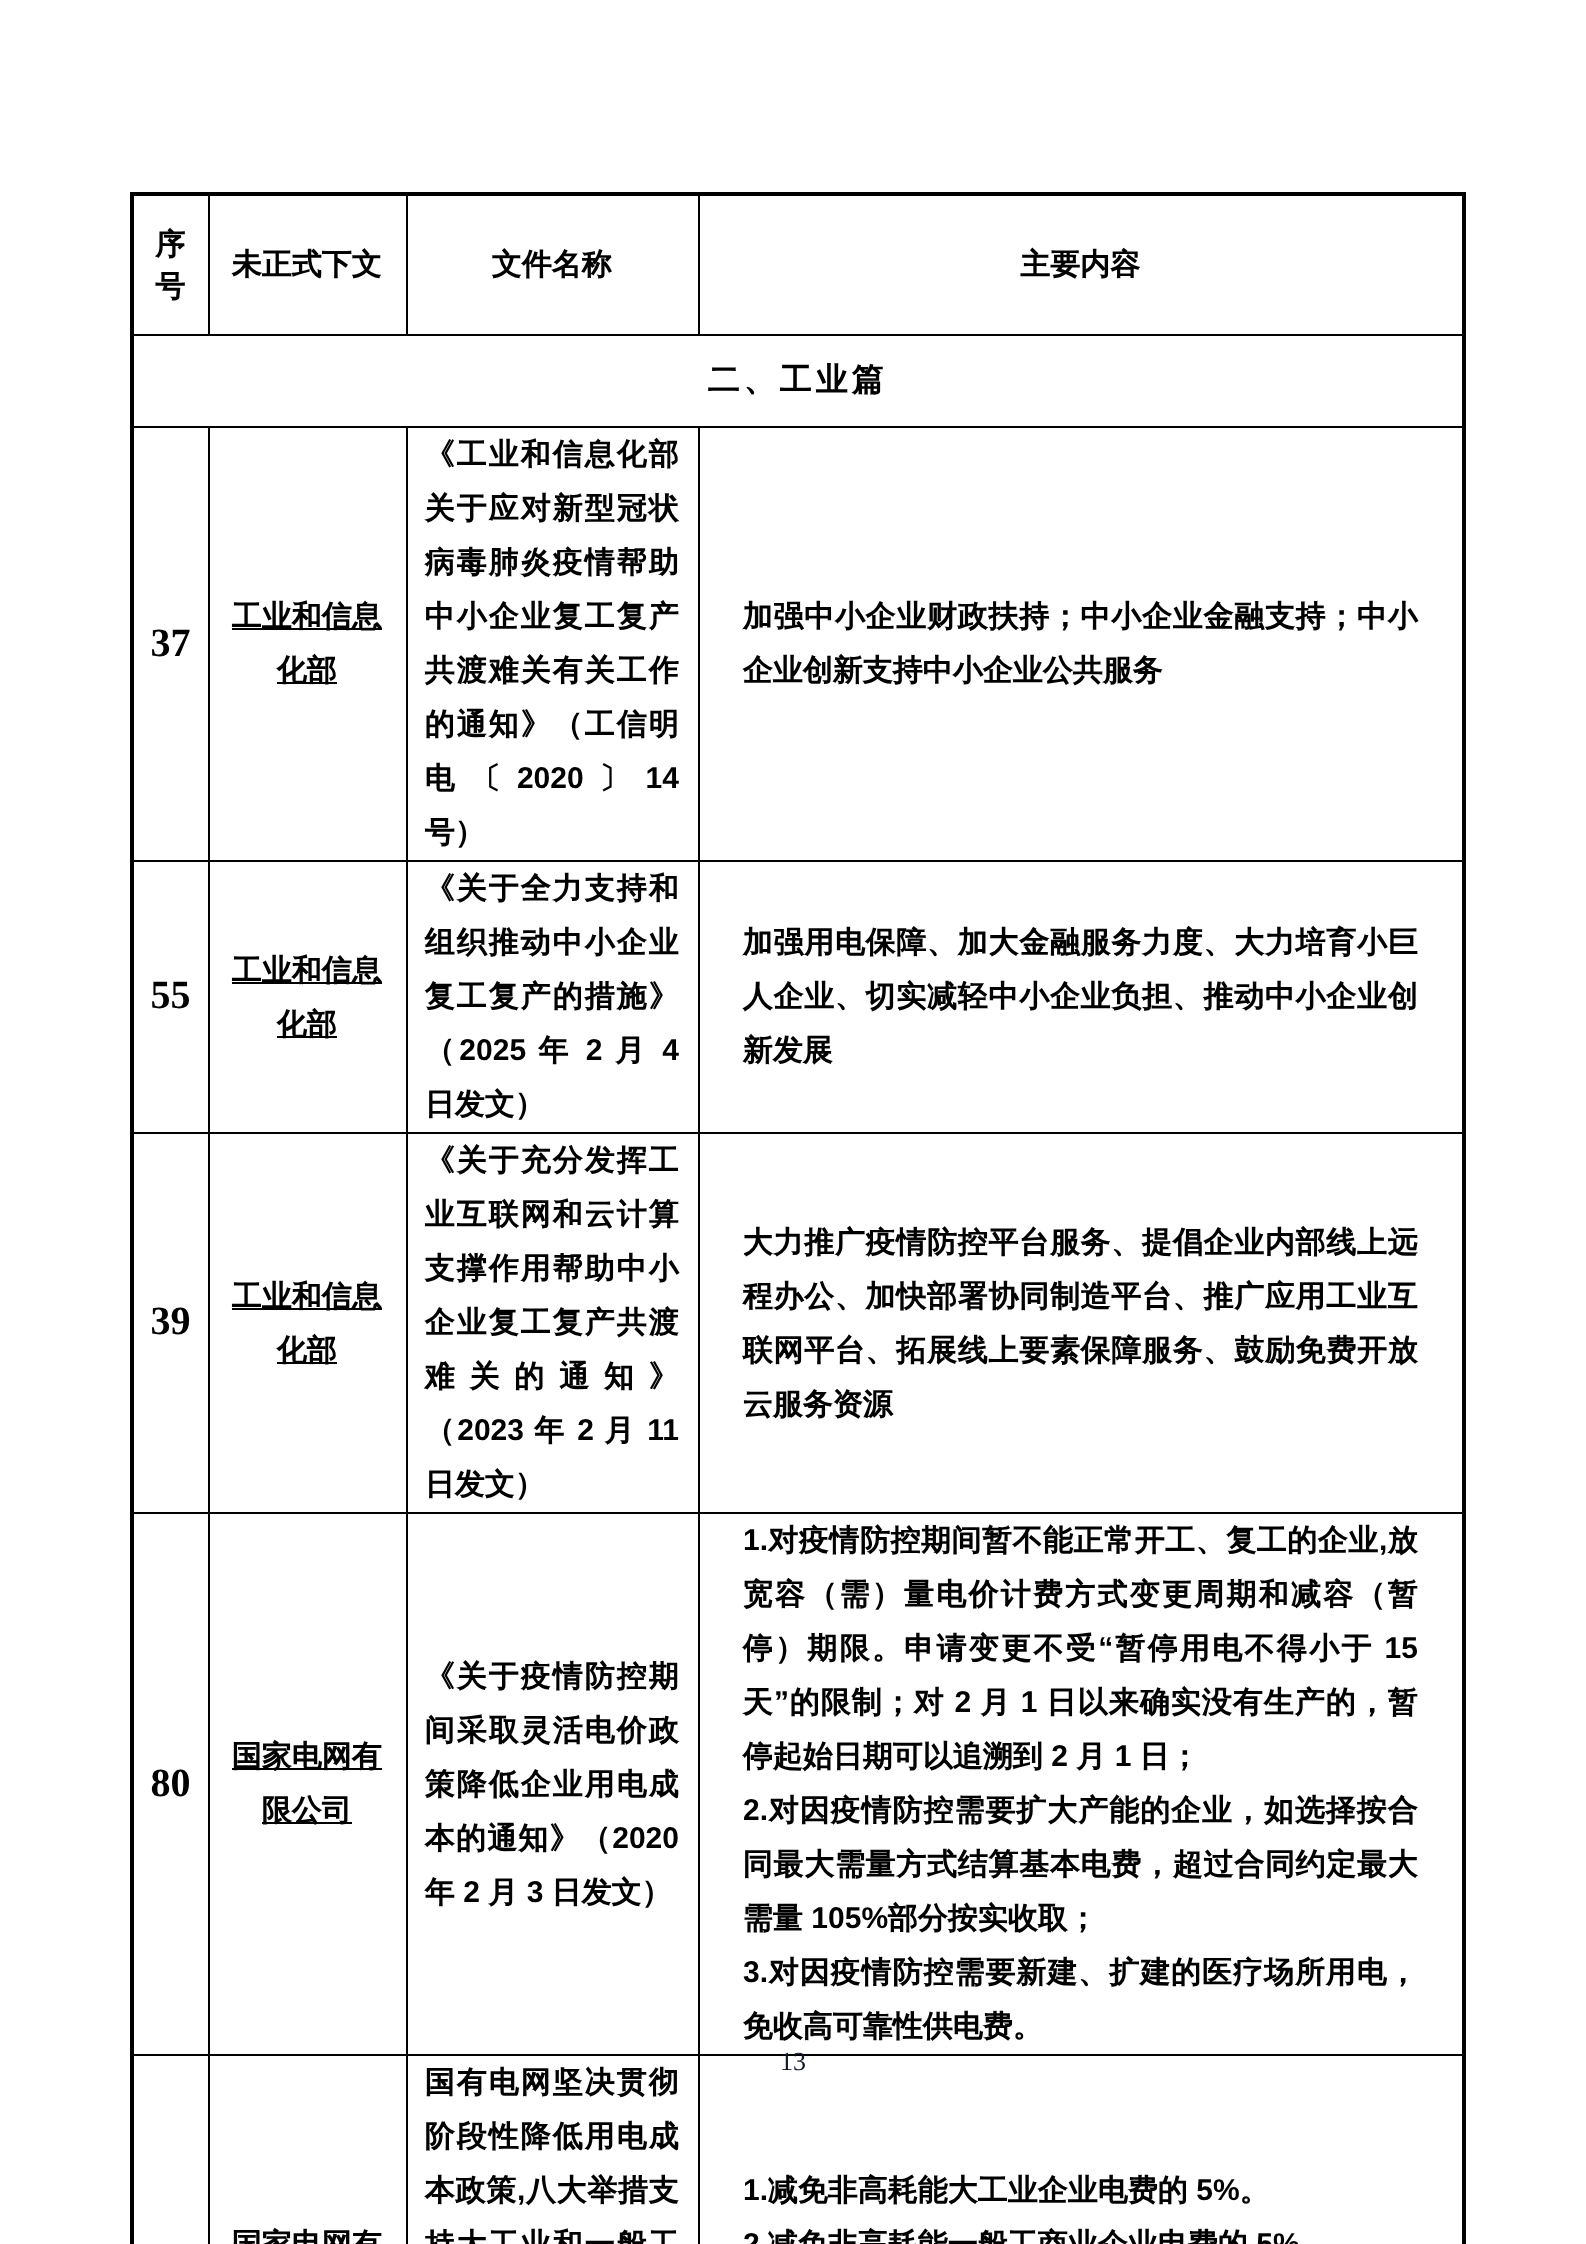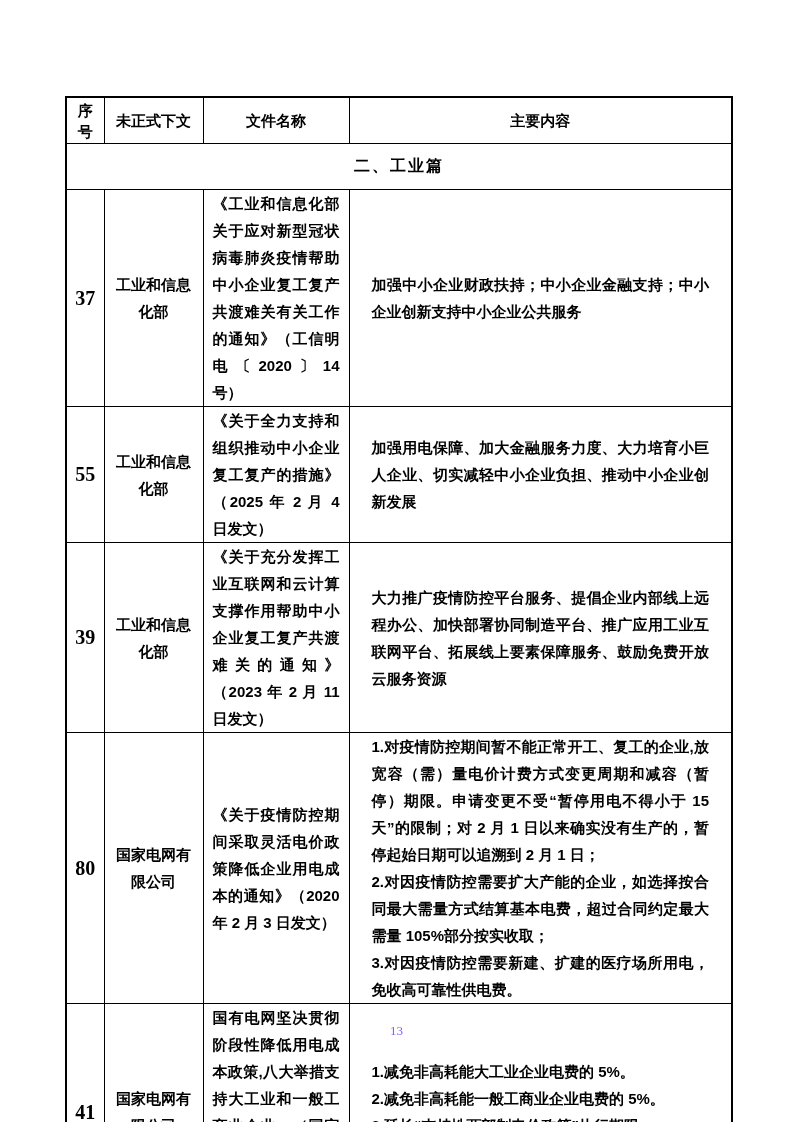--- a/index.html
+++ b/index.html
@@ -37,39 +37,40 @@
     font-size: 15px;
     color: #000;
     overflow: hidden;
   }
   .policy-table th {
     text-align: center;
     line-height: 21px;
     height: 45px;
     padding: 0;
   }
-  .policy-table th.th-no { padding: 0 10px; }
+  .policy-table th.th-no { padding: 12px 10px; }
 
   tr.section-row td {
     text-align: center;
     font-size: 16px;
     font-weight: bold;
     height: 43px;
     letter-spacing: 2px;
   }
 
   td.cell-no {
     text-align: center;
     font-family: "Liberation Serif", serif;
     font-size: 20px;
   }
   td.cell-agency {
     text-align: center;
     line-height: 27px;
     padding: 0 8px;
+    text-decoration: underline;
   }
   td.cell-doc {
     text-align: justify;
     text-justify: inter-character;
     line-height: 27px;
     padding: 0 9px;
   }
   td.cell-main {
     text-align: justify;
     text-justify: inter-character;
@@ -79,21 +80,21 @@
   }
 
   .page-number {
     position: absolute;
     left: 0;
     top: 1023px;
     width: 100%;
     text-align: center;
     font-family: "Liberation Serif", serif;
     font-size: 13px;
-    color: #8b5cf6;
+    color: #0f172a;
   }
 </style>
 </head>
 <body>
 
 <div class="page">
 
   <table class="policy-table">
     <colgroup>
       <col class="c-no">

